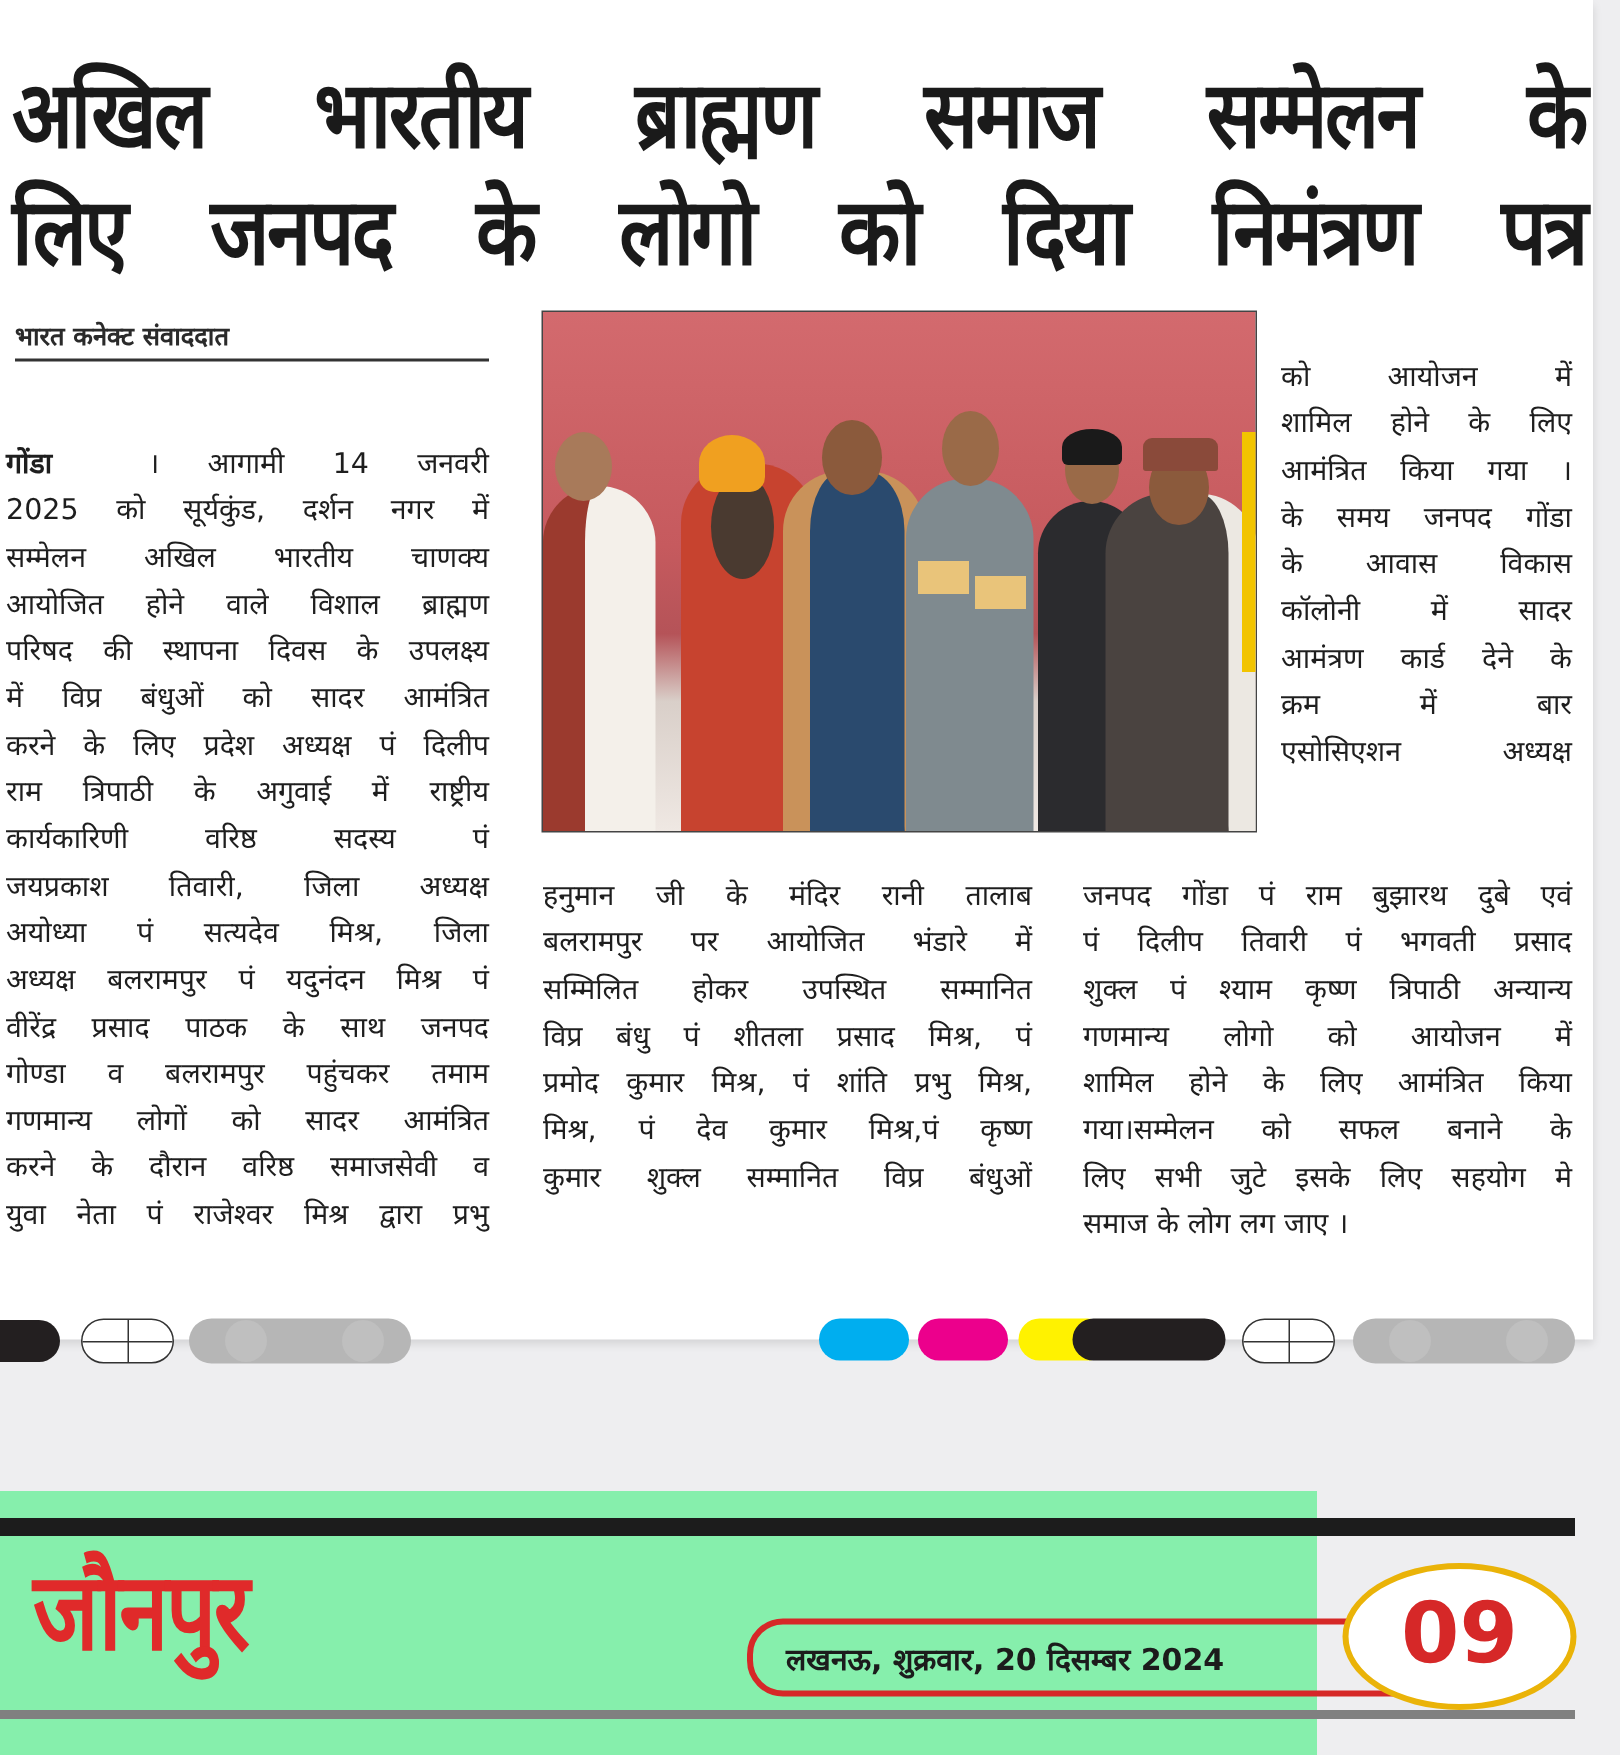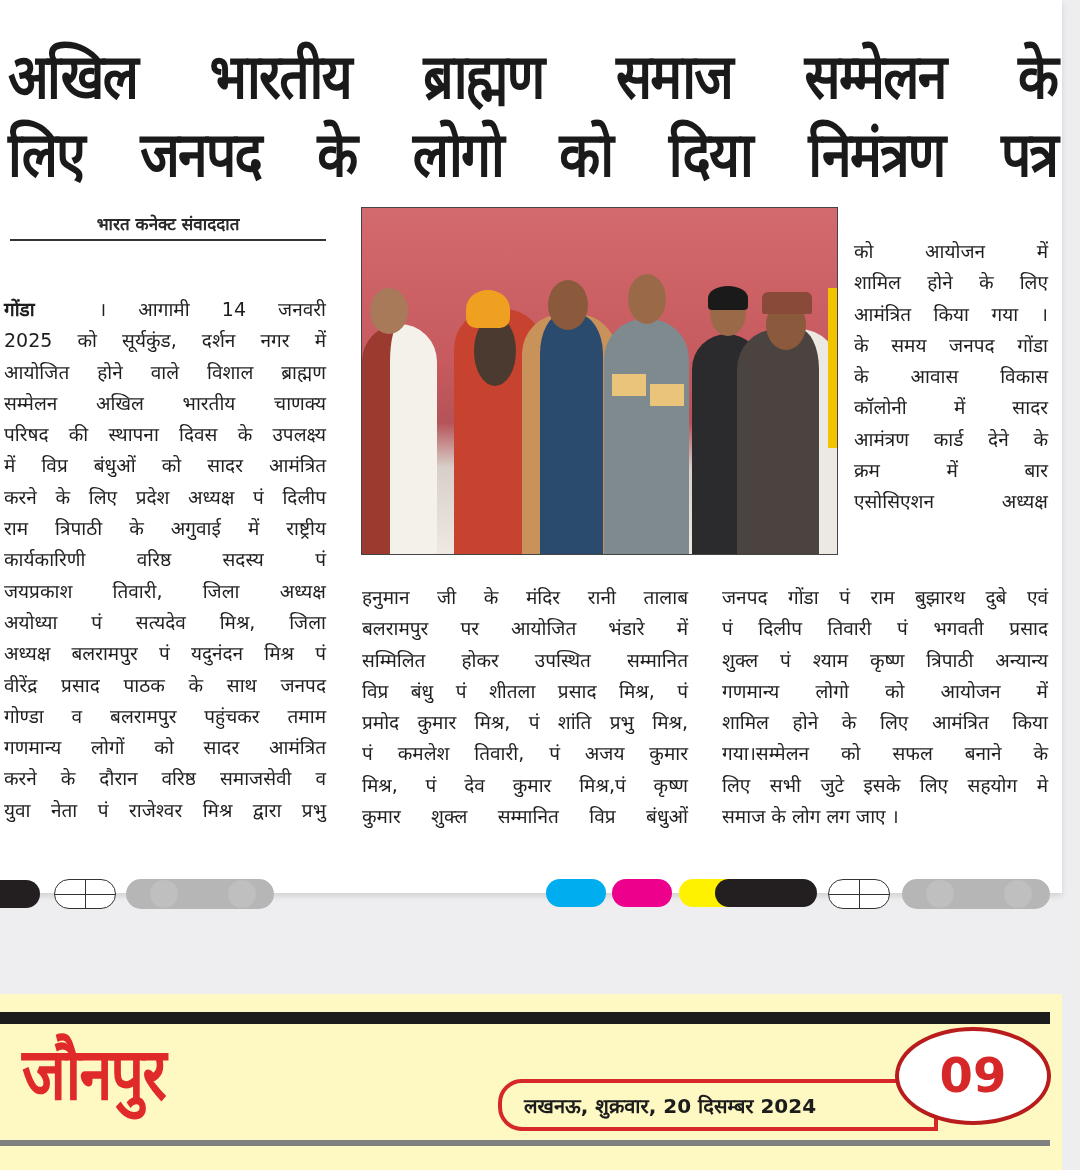--- a/index.html
+++ b/index.html
@@ -16,21 +16,21 @@
     font-family: "DejaVu Sans", sans-serif;
     font-weight: bold; font-size: 62px; line-height: 78px;
     letter-spacing: -2px; color: #1a1a1a;
     transform: scaleX(0.86); transform-origin: left top;
     white-space: nowrap;
   }
   .headline .line { display: block; width: 1220px; text-align: justify; text-align-last: justify; }
 
   .byline {
     position: absolute; left: 10px; top: 212px; width: 316px;
-    text-align: center; font-weight: bold; font-size: 17px; color: #2a2a2a;
+    font-weight: bold; font-size: 17px; color: #2a2a2a;
     padding-bottom: 4px; border-bottom: 2px solid #333;
   }
 
   .col {
     position: absolute; font-size: 19px; line-height: 31.3px; color: #1e1e1e;
     text-align: justify; text-align-last: justify;
   }
   .col .ln { display: block; white-space: nowrap; }
   .col1 { left: 4px; top: 252px; width: 322px; margin-top: 42px; }
   .col1 .place { font-weight: bold; }
@@ -53,39 +53,39 @@
   .reg-cross {
     position: absolute; height: 30px; width: 62px; border: 1px solid #333; border-radius: 15px;
     background: linear-gradient(#333,#333) center/1px 100% no-repeat, linear-gradient(#333,#333) center/100% 1px no-repeat, #fff;
   }
   .reg-gray {
     position: absolute; height: 30px; border-radius: 15px; background: #b6b6b6;
   }
   .reg-gray .dot { position: absolute; top: 1px; width: 28px; height: 28px; border-radius: 50%; background: #bfbfbf; }
 
   .clip2 {
-    position: absolute; left: 0; top: 994px; width: 1062px; height: 176px; background: #fef9c3;
+    position: absolute; left: 0; top: 994px; width: 878px; height: 176px; background: #86efac;
   }
   .bar-top { position: absolute; left: 0; top: 18px; width: 1050px; height: 12px; background: #1c1c1c; }
   .bar-bottom { position: absolute; left: 0; top: 146px; width: 1050px; height: 6px; background: #808080; }
   .section-name {
     position: absolute; left: 22px; top: 28px;
     font-weight: bold; font-size: 72px; color: #e02a2a;
     transform: scaleX(0.82); transform-origin: left top; letter-spacing: -2px;
   }
   .dateline {
     position: absolute; left: 498px; top: 85px; width: 440px; height: 52px;
     border: 4px solid #d62828; border-radius: 24px 0 0 24px;
     padding-left: 22px; padding-top: 9px;
     font-weight: bold; font-size: 20px; color: #1c1c1c;
   }
   .page-num {
-    position: absolute; left: 895px; top: 33px; width: 156px; height: 98px;
-    border: 4px solid #b91c1c; border-radius: 50%; background: #fff;
-    text-align: center; font-weight: bold; font-size: 48px; line-height: 88px; color: #d62828;
+    position: absolute; left: 895px; top: 48px; width: 156px; height: 98px;
+    border: 4px solid #eab308; border-radius: 50%; background: #fff;
+    text-align: center; font-weight: bold; font-size: 56px; line-height: 88px; color: #d62828;
   }
   .next-head {
     position: absolute; left: 20px; top: 158px; width: 1040px; height: 20px; overflow: hidden;
     font-weight: bold; font-size: 60px; line-height: 60px; color: #1a1a1a;
   }
 </style>
 </head>
 <body>
 
 <div class="clip1">
@@ -93,22 +93,22 @@
   <div class="headline">
     <span class="line">अखिल भारतीय ब्राह्मण समाज सम्मेलन के</span>
     <span class="line">लिए जनपद के लोगो को दिया निमंत्रण पत्र</span>
   </div>
 
   <div class="byline">भारत कनेक्ट संवाददात</div>
 
   <div class="col col1">
     <span class="ln"><b class="place">गोंडा</b>&nbsp;&nbsp;<span>।  आगामी  14  जनवरी</span></span>
     <span class="ln">2025 को सूर्यकुंड, दर्शन नगर में</span>
+    <span class="ln">सम्मेलन अखिल भारतीय चाणक्य</span>
     <span class="ln">आयोजित होने वाले विशाल ब्राह्मण</span>
-    <span class="ln">सम्मेलन अखिल भारतीय चाणक्य</span>
     <span class="ln">परिषद की स्थापना दिवस के उपलक्ष्य</span>
     <span class="ln">में विप्र बंधुओं को सादर आमंत्रित</span>
     <span class="ln">करने के लिए प्रदेश अध्यक्ष पं दिलीप</span>
     <span class="ln">राम त्रिपाठी  के अगुवाई में राष्ट्रीय</span>
     <span class="ln">कार्यकारिणी वरिष्ठ सदस्य पं</span>
     <span class="ln">जयप्रकाश तिवारी, जिला अध्यक्ष</span>
     <span class="ln">अयोध्या पं सत्यदेव मिश्र, जिला</span>
     <span class="ln">अध्यक्ष बलरामपुर पं यदुनंदन मिश्र पं</span>
     <span class="ln">वीरेंद्र प्रसाद पाठक  के साथ जनपद</span>
     <span class="ln">गोण्डा व बलरामपुर पहुंचकर तमाम</span>
@@ -137,21 +137,20 @@
     <div class="cap" style="left:288px;top:176px;width:34px;height:22px;background:#e9c47a;"></div>
     <div class="cap" style="left:466px;top:80px;width:11px;height:160px;background:#f2c400;"></div>
   </div>
 
   <div class="col col2">
     <span class="ln">हनुमान जी के मंदिर रानी तालाब</span>
     <span class="ln">बलरामपुर पर आयोजित भंडारे में</span>
     <span class="ln">सम्मिलित होकर उपस्थित सम्मानित</span>
     <span class="ln">विप्र बंधु पं शीतला प्रसाद मिश्र, पं</span>
     <span class="ln">प्रमोद कुमार मिश्र, पं शांति प्रभु मिश्र,</span>
-    <span class="ln">पं कमलेश तिवारी, पं अजय कुमार</span>
     <span class="ln">मिश्र, पं देव कुमार मिश्र,पं कृष्ण</span>
     <span class="ln">कुमार शुक्ल सम्मानित विप्र बंधुओं</span>
   </div>
 
   <div class="col col3top">
     <span class="ln">को आयोजन में</span>
     <span class="ln">शामिल होने के लिए</span>
     <span class="ln">आमंत्रित किया गया ।</span>
     <span class="ln">के समय जनपद गोंडा</span>
     <span class="ln">के आवास विकास</span>

